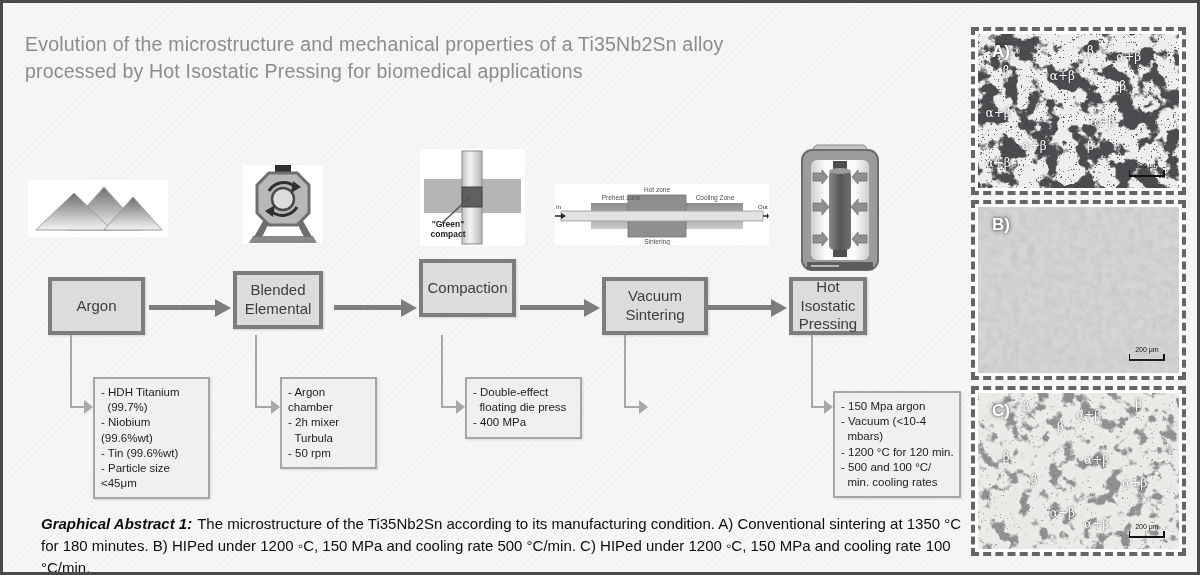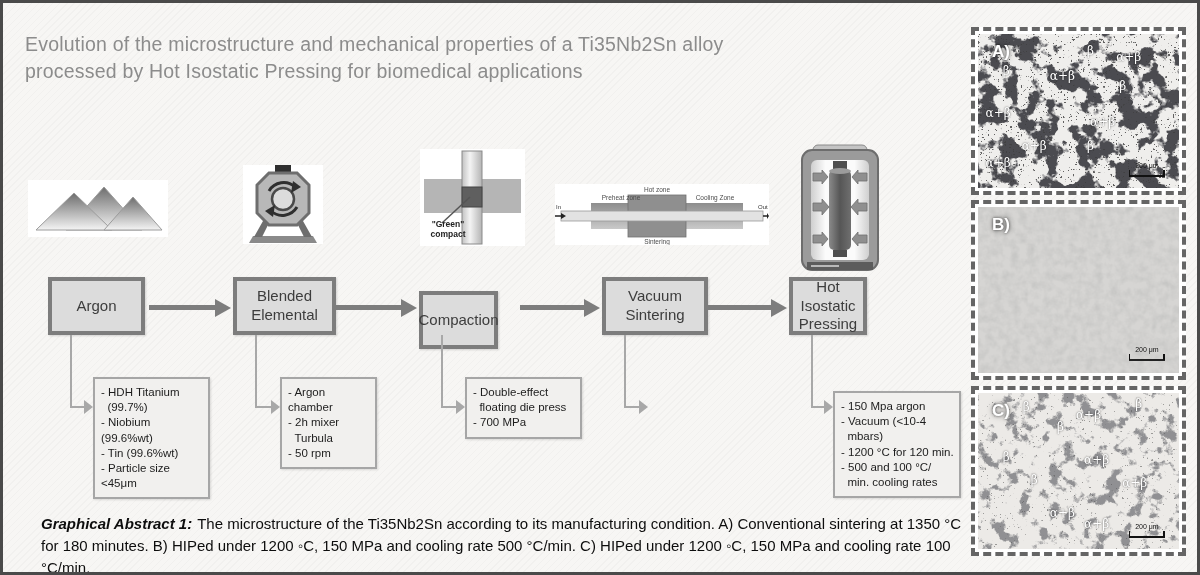--- a/index.html
+++ b/index.html
@@ -7,22 +7,22 @@
     border:3px solid #4a4a4a;background:#f7f6f4;overflow:hidden;
     background-image:repeating-linear-gradient(135deg,rgba(120,120,120,0.045) 0 1px,transparent 1px 5px);}
   
   .title{position:absolute;left:22px;top:28px;width:900px;font-size:19.5px;line-height:1.38;
     color:#8c8c8c;white-space:pre-line;letter-spacing:.2px;}
   
   .pbox{position:absolute;height:58px;box-sizing:border-box;border:4px solid #7d7d7d;background:#dcdcdc;
     display:flex;align-items:center;justify-content:center;text-align:center;color:#3d3d3d;
     font-size:15px;line-height:1.25;white-space:pre-line;box-shadow:1px 1px 2px rgba(0,0,0,.15);}
   .box1{left:45px;top:274px;width:97px}
-  .box2{left:230px;top:274px;width:103px}
-  .box3{left:416px;top:288px;width:79px}
+  .box2{left:230px;top:268px;width:90px}
+  .box3{left:416px;top:256px;width:97px}
   .box4{left:599px;top:274px;width:106px}
   .box5{left:786px;top:274px;width:78px}
   
   .arrow{position:absolute;top:296px;height:18px}
   .arrow .line{position:absolute;left:0;top:6px;height:5px;background:#7d7d7d;right:14px}
   .arrow .head{position:absolute;right:0;top:0;width:0;height:0;
     border-left:16px solid #7d7d7d;border-top:9px solid transparent;border-bottom:9px solid transparent}
   .arr1{left:146px;width:82px}.arr2{left:331px;width:83px}
   .arr3{left:517px;width:80px}.arr4{left:701px;width:83px}
   
@@ -239,21 +239,21 @@
   (99.7%)
 - Niobium (99.6%wt)
 - Tin (99.6%wt)
 - Particle size &lt;45μm</div>
   <div class="dbox det2">- Argon chamber
 - 2h mixer
   Turbula
 - 50 rpm</div>
   <div class="dbox det3">- Double-effect
   floating die press
-- 700 MPa</div>
+- 400 MPa</div>
   <div class="dbox det5">- 150 Mpa argon
 - Vacuum (&lt;10-4
   mbars)
 - 1200 °C for 120 min.
 - 500 and 100 °C/
   min. cooling rates</div>
 
   <div class="micro micA">
     <div class="inner">
       <svg class="tex" preserveAspectRatio="none">

